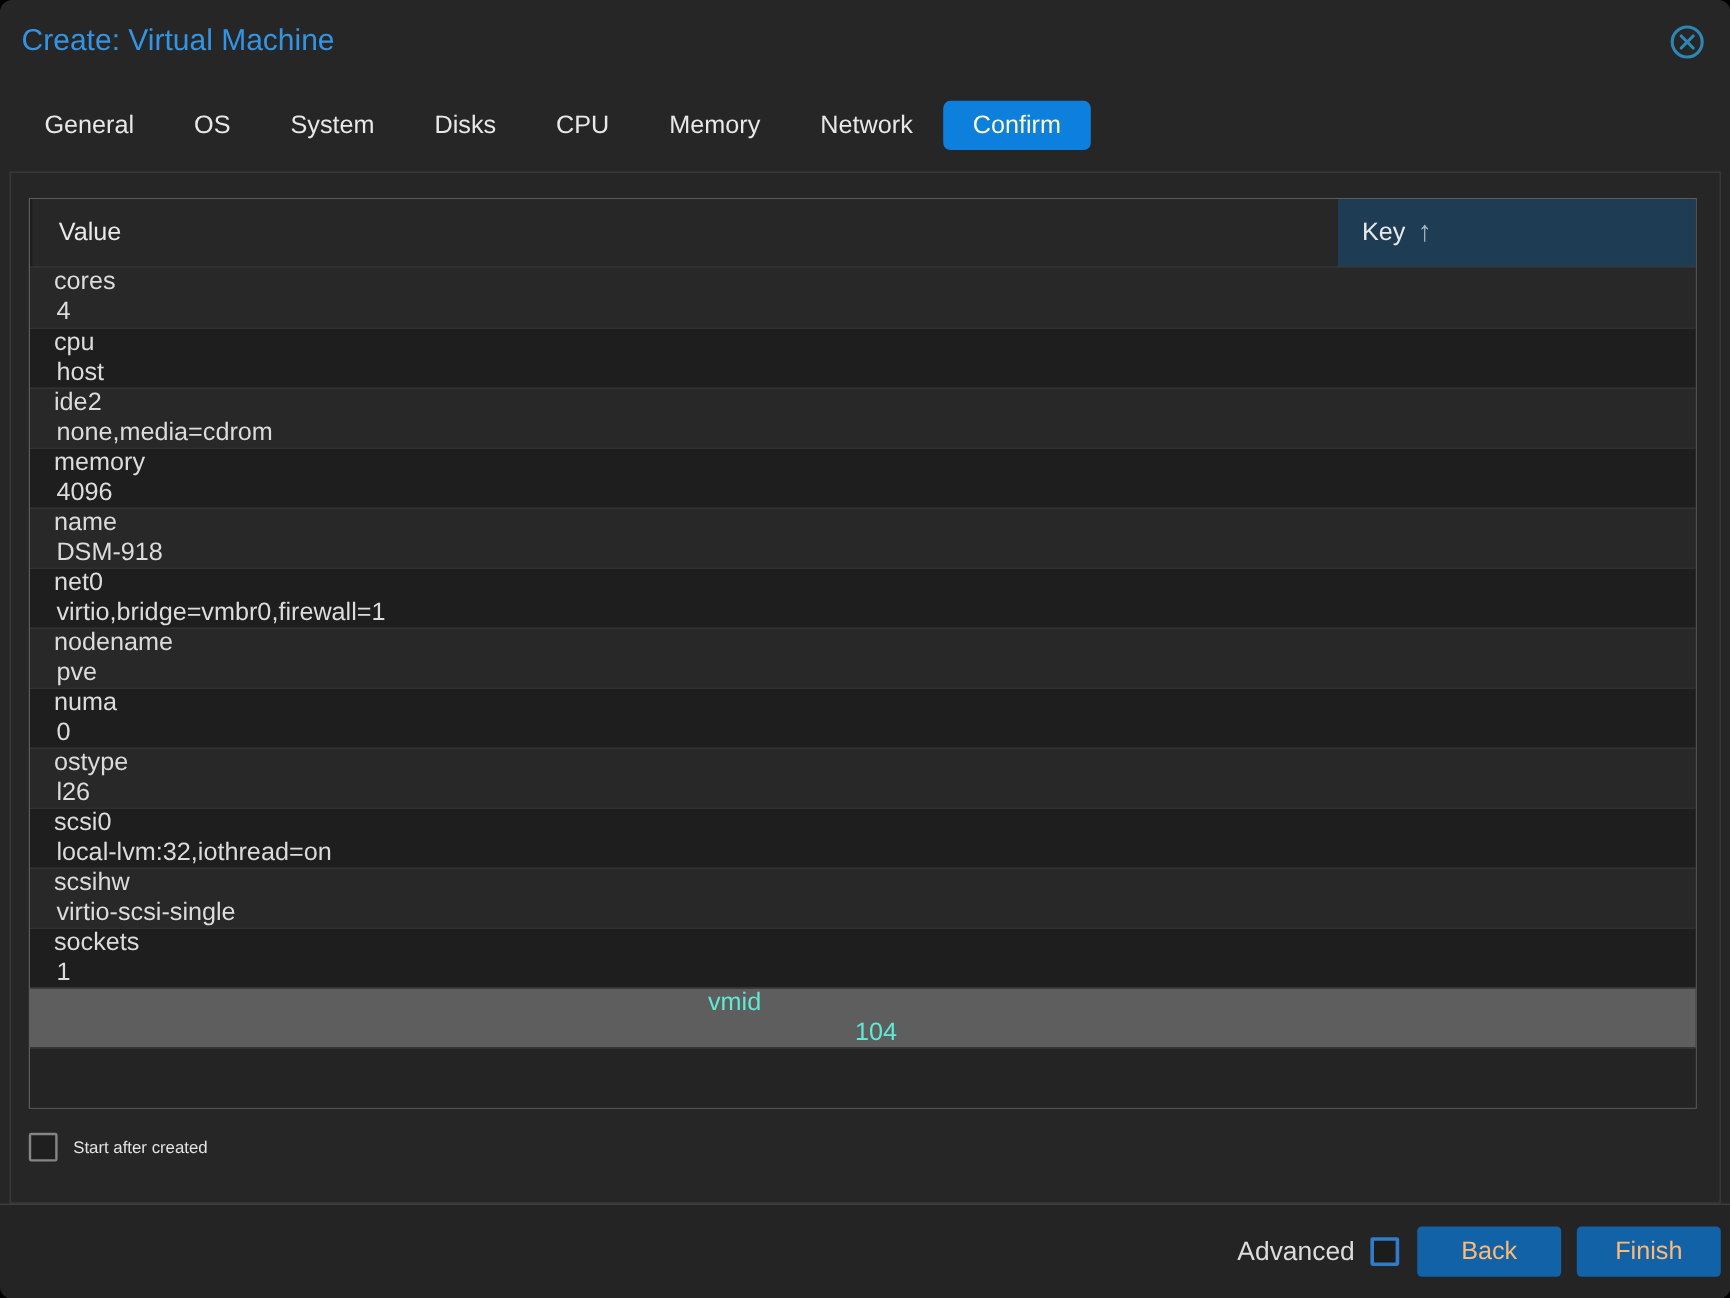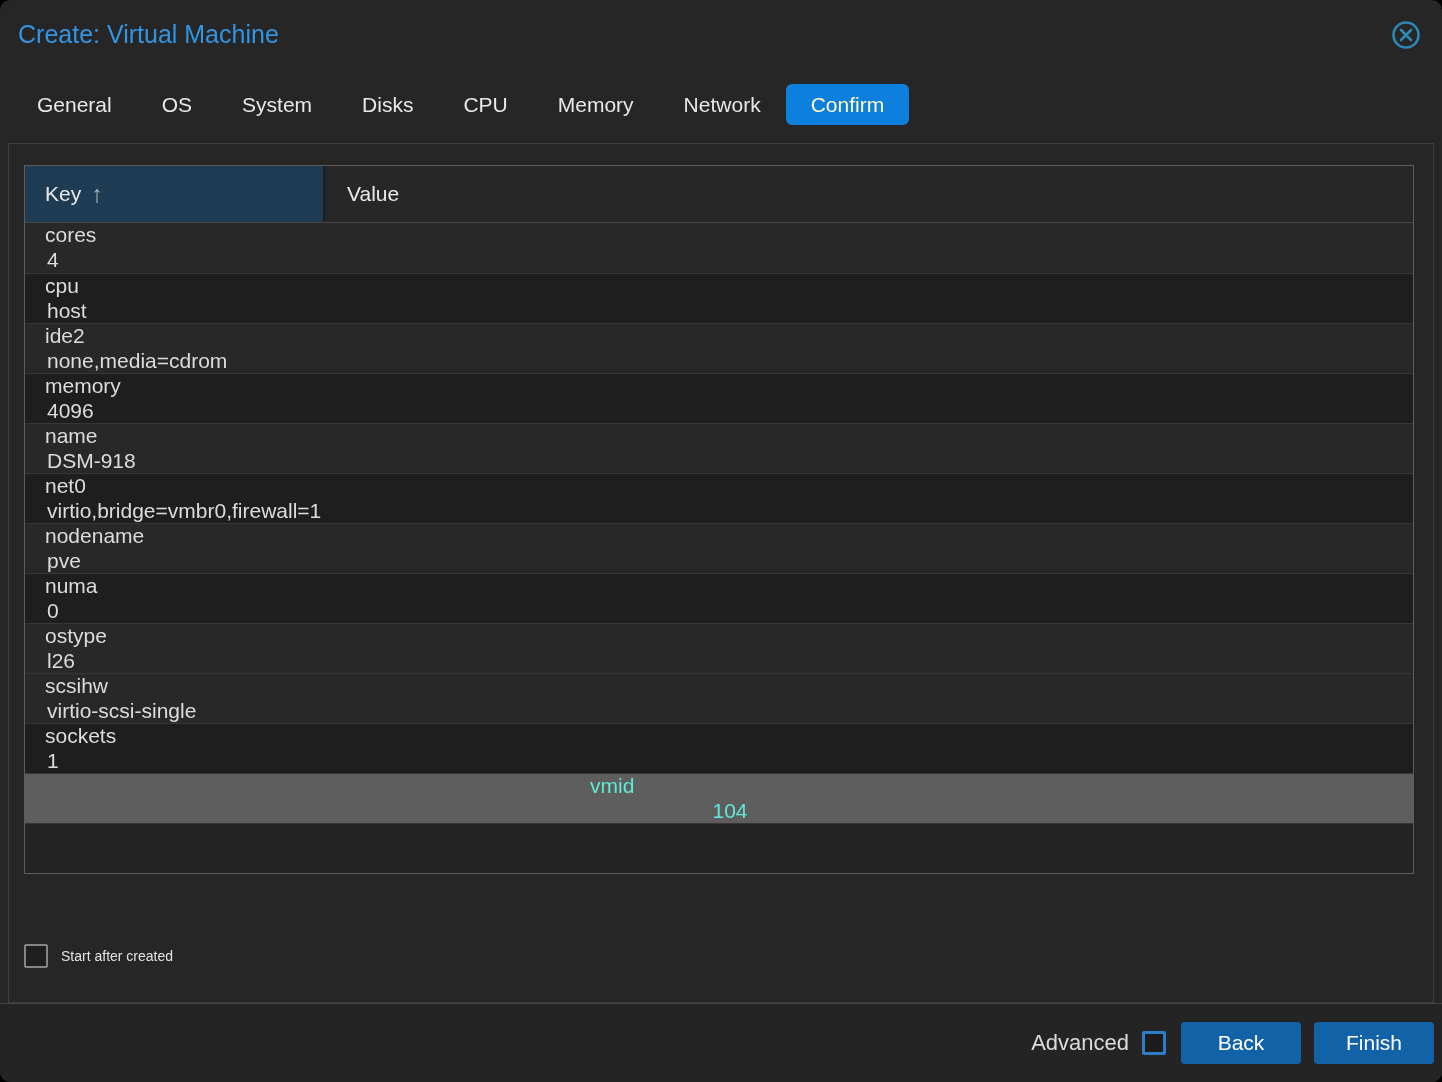--- a/index.html
+++ b/index.html
@@ -57,21 +57,21 @@
   
   .footer{
     position:absolute;left:0;right:0;bottom:0;height:79px;box-sizing:border-box;
     border-top:1px solid #454545;background:#242424;
     display:flex;align-items:center;justify-content:flex-end;padding-right:8px;
   }
   .advanced-label{font-size:22px;color:#dcdcdc;}
   .advanced-box{margin-left:13px;}
   .btn{
     width:120px;height:42px;margin-left:13px;border:none;border-radius:4px;
-    background:var(--button);color:#ffffff;font-size:21px;font-family:"Liberation Sans",sans-serif;cursor:pointer;
+    background:var(--button);color:#fdba74;font-size:21px;font-family:"Liberation Sans",sans-serif;cursor:pointer;
   }
   .btn-back{margin-left:15px;}
 </style>
 </head>
 <body>
 
 <div class="dialog">
 
   <div class="titlebar">
     <div class="dialog-title">Create: Virtual Machine</div>
@@ -94,26 +94,26 @@
       <div class="tab">CPU</div>
       <div class="tab">Memory</div>
       <div class="tab">Network</div>
       <div class="tab active">Confirm</div>
     </div>
 
   <div class="panel">
 
     <div class="grid">
       <div class="thead">
+        <div class="th th-value">
+          <span>Value</span>
+        </div>
         <div class="th th-key">
           <span>Key</span>
           <span class="sort-arrow">↑</span>
-        </div>
-        <div class="th th-value">
-          <span>Value</span>
         </div>
       </div>
       <div id="grid-body">
           <div class="row light">
             <div class="cell-key">cores</div>
             <div class="cell-value">4</div>
           </div>
           <div class="row dark">
             <div class="cell-key">cpu</div>
             <div class="cell-value">host</div>
@@ -139,20 +139,24 @@
             <div class="cell-value">pve</div>
           </div>
           <div class="row dark">
             <div class="cell-key">numa</div>
             <div class="cell-value">0</div>
           </div>
           <div class="row light">
             <div class="cell-key">ostype</div>
             <div class="cell-value">l26</div>
           </div>
+          <div class="row dark">
+            <div class="cell-key">scsi0</div>
+            <div class="cell-value">local-lvm:32,iothread=on</div>
+          </div>
           <div class="row light">
             <div class="cell-key">scsihw</div>
             <div class="cell-value">virtio-scsi-single</div>
           </div>
           <div class="row dark">
             <div class="cell-key">sockets</div>
             <div class="cell-value">1</div>
           </div>
           <div class="row light selected">
             <div class="cell-key">vmid</div>

